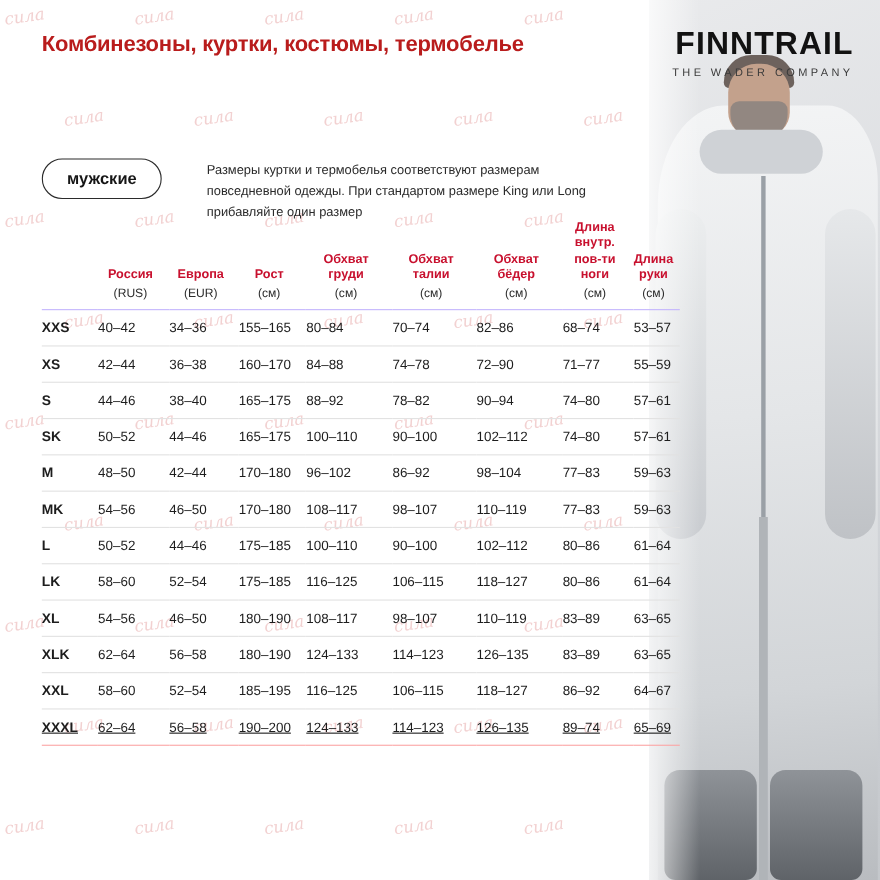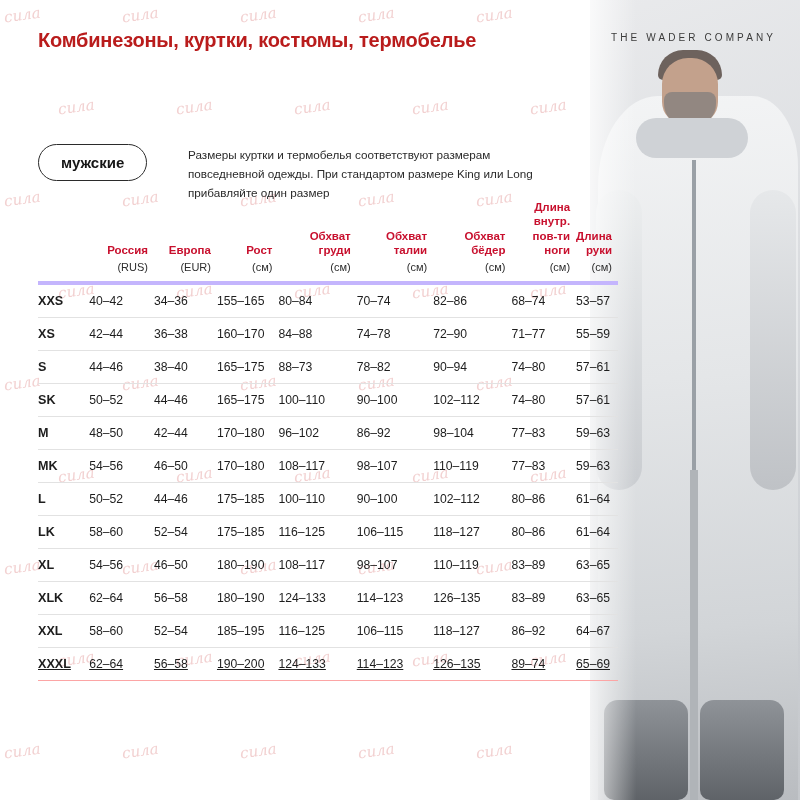--- a/index.html
+++ b/index.html
@@ -112,24 +112,24 @@
     position:absolute;left:188px;top:146px;width:370px;
     font-size:11.7px;line-height:1.62;color:#2a2a2a;
   }
 
   
   .table{
     position:absolute;left:38px;top:200px;width:580px;
   }
   table{border-collapse:collapse;width:100%;}
   thead th{
-    text-align:right;vertical-align:bottom;
+    text-align:center;vertical-align:bottom;
     font-size:11.5px;font-weight:bold;color:#c8102e;
     padding:0 6px 7px 0;line-height:1.25;
-    border-bottom:4px solid #c4b5fd;
+    border-bottom:1px solid #c4b5fd;
   }
   thead th .unit{
     display:block;font-weight:normal;color:#2c2c2c;font-size:11px;margin-top:3px;
   }
   tbody td{
     font-size:12.2px;color:#1d1d1d;
     padding:9px 6px 9px 0;
     border-bottom:1px solid #e2e2e2;
     white-space:nowrap;
   }
@@ -229,20 +229,21 @@
     <div class="armR"></div>
     <div class="legGap"></div>
     <div class="boot l"></div>
     <div class="boot r"></div>
     <div class="shade"></div>
   </div>
 
   <div class="title">Комбинезоны, куртки, костюмы, термобелье</div>
 
   <div class="logo">
+    <div class="mark">FINNTRAIL</div>
     <div class="sub">THE WADER COMPANY</div>
   </div>
 
   <div class="gender-pill">мужские</div>
   <div class="note">Размеры куртки и термобелья соответствуют размерам повседневной одежды. При стандартом размере King или Long прибавляйте один размер</div>
 
   <div class="table">
     <table>
       <colgroup>
         <col class="c0">
@@ -289,21 +290,21 @@
             <td>74–78</td>
             <td>72–90</td>
             <td>71–77</td>
             <td>55–59</td>
           </tr>
           <tr>
             <td class="size">S</td>
             <td>44–46</td>
             <td>38–40</td>
             <td>165–175</td>
-            <td>88–73</td>
+            <td>88–92</td>
             <td>78–82</td>
             <td>90–94</td>
             <td>74–80</td>
             <td>57–61</td>
           </tr>
           <tr>
             <td class="size">SK</td>
             <td>50–52</td>
             <td>44–46</td>
             <td>165–175</td>

